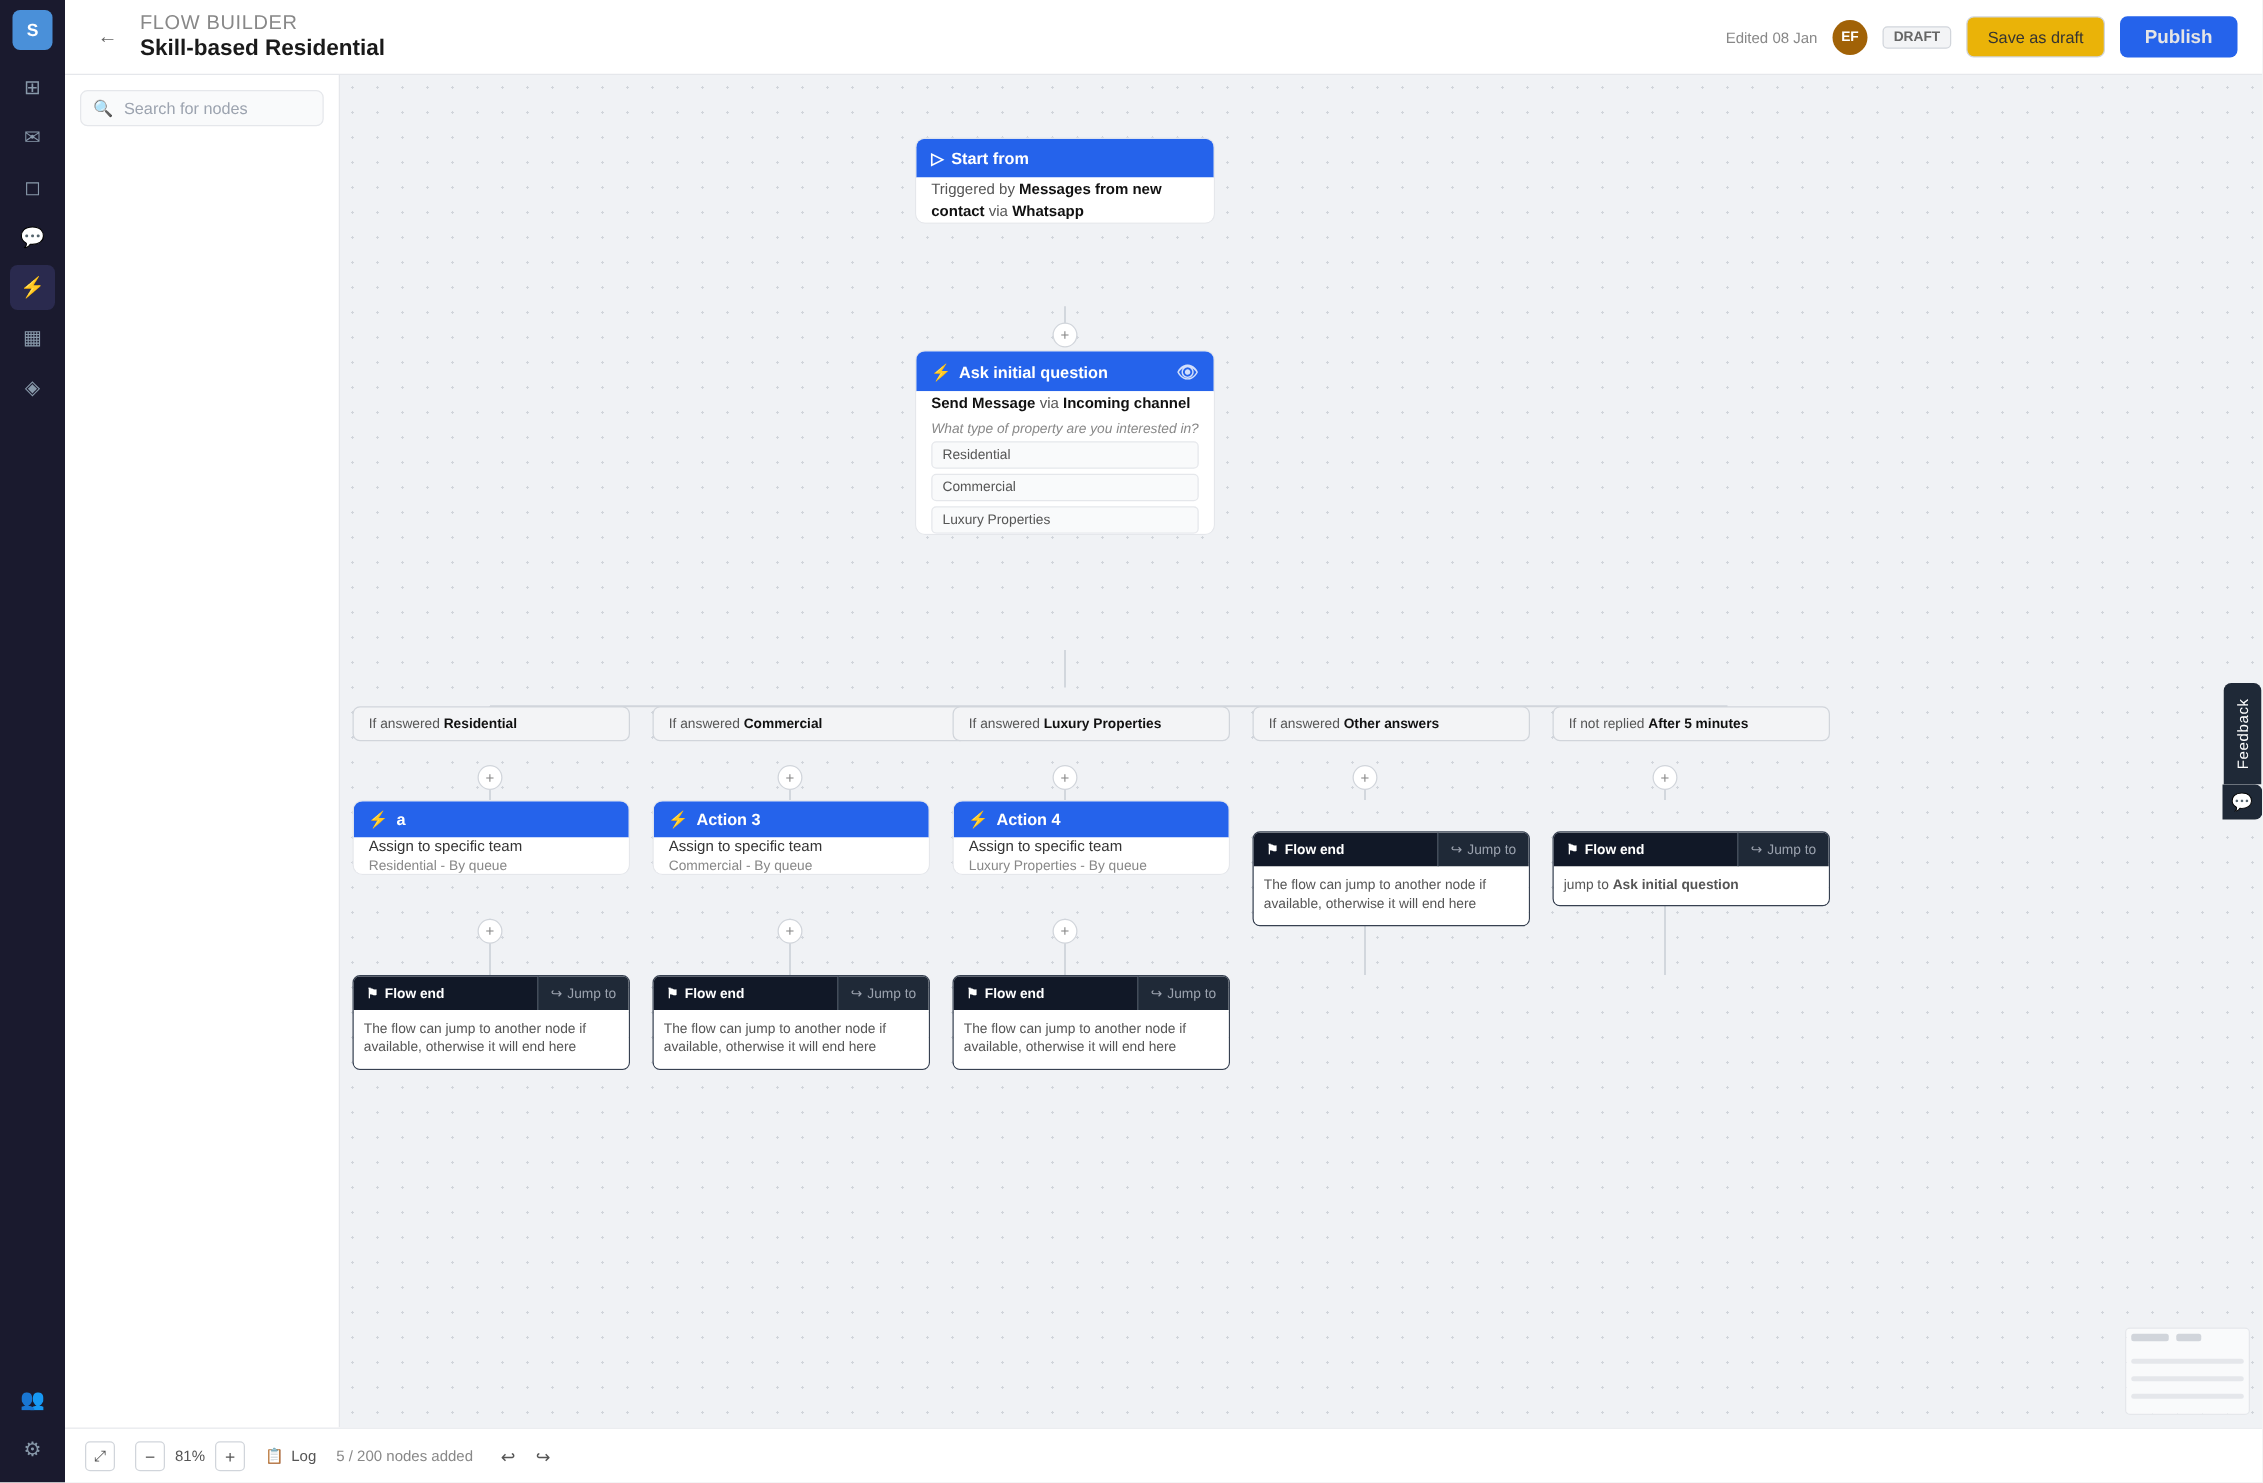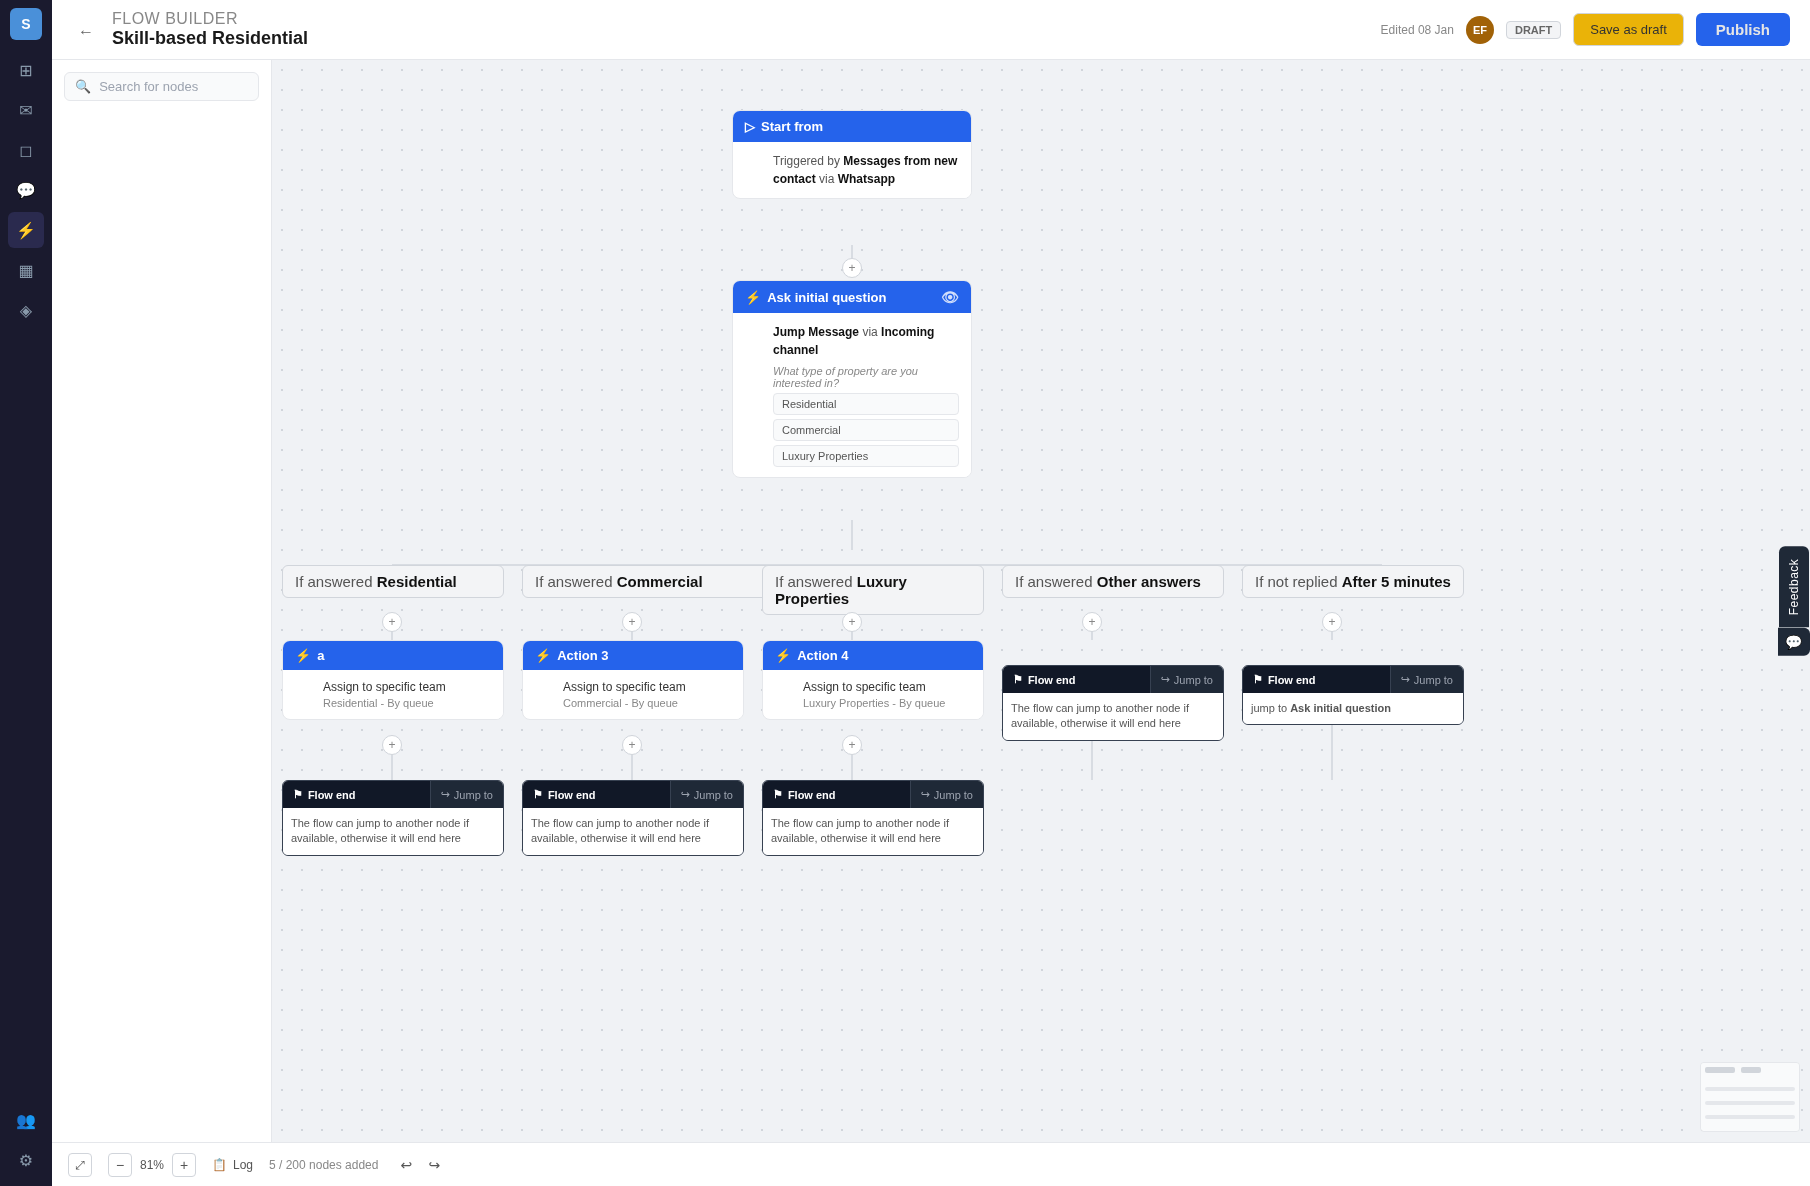--- a/index.html
+++ b/index.html
@@ -55,29 +55,29 @@
     .undo-btn { width: 24px; height: 24px; display: flex; align-items: center; justify-content: center; cursor: pointer; color: #555; font-size: 14px; }
 
     
     .flow-svg { position: absolute; top: 0; left: 0; width: 100%; height: 100%; pointer-events: none; }
 
     
     .plus-btn { position: absolute; width: 20px; height: 20px; background: white; border: 1px solid #d1d5db; border-radius: 50%; display: flex; align-items: center; justify-content: center; font-size: 12px; color: #888; cursor: pointer; }
 
     .node-full { position: absolute; background: white; border: 1px solid #e5e7eb; border-radius: 8px; overflow: hidden; }
     .node-full-header-blue { background: #2563eb; color: white; padding: 8px 12px; display: flex; align-items: center; gap: 6px; font-size: 13px; font-weight: 600; }
-    .node-content { padding: 10px 12px; background: white; margin-left: 28px; }
+    .node-content { padding: 0 12px; background: white; }
     .node-content-text { font-size: 12px; color: #555; line-height: 1.5; }
     .node-content-text strong { color: #111; }
     .option-chip { background: #f9fafb; border: 1px solid #e5e7eb; border-radius: 4px; padding: 4px 8px; font-size: 11px; color: #555; margin-top: 4px; display: block; }
     .question-text { font-size: 11px; color: #888; margin-top: 6px; margin-bottom: 4px; font-style: italic; }
     .assign-label { font-size: 12px; color: #333; font-weight: 500; }
     .assign-sub { font-size: 11px; color: #888; margin-top: 3px; }
 
-    .cond-box { position: absolute; background: #f3f4f6; border: 1px solid #d1d5db; border-radius: 6px; padding: 7px 12px; font-size: 15px; color: #555; }
+    .cond-box { position: absolute; background: #f3f4f6; border: 1px solid #d1d5db; border-radius: 6px; padding: 7px 12px; font-size: 11px; color: #555; }
     .cond-box strong { color: #111; }
   </style>
 </head>
 <body>
 
 <div class="app-layout">
 
   <div class="sidebar">
     <div class="sidebar-logo">S</div>
     <div class="sidebar-icon">⊞</div>
@@ -163,21 +163,21 @@
         <div class="plus-btn" style="left:570px; top:198px;">+</div>
 
         <div class="node-full" style="left:460px; top:220px; width:240px;">
           <div style="background:#2563eb; color:white; padding:8px 12px; display:flex; align-items:center; gap:6px; font-size:13px; font-weight:600;">
             <span>⚡</span>
             <span>Ask initial question</span>
             <span style="margin-left:auto; font-size:14px; opacity:0.8;">👁</span>
           </div>
           <div class="node-content">
             <p class="node-content-text">
-              <strong>Jump Message</strong> via <strong>Incoming channel</strong>
+              <strong>Send Message</strong> via <strong>Incoming channel</strong>
             </p>
             <p class="question-text">What type of property are you interested in?</p>
             <span class="option-chip">Residential</span>
             <span class="option-chip">Commercial</span>
             <span class="option-chip">Luxury Properties</span>
           </div>
         </div>
 
         <div class="cond-box" style="left:10px; top:505px; width:222px;">
           <span>If answered <strong>Residential</strong></span>

